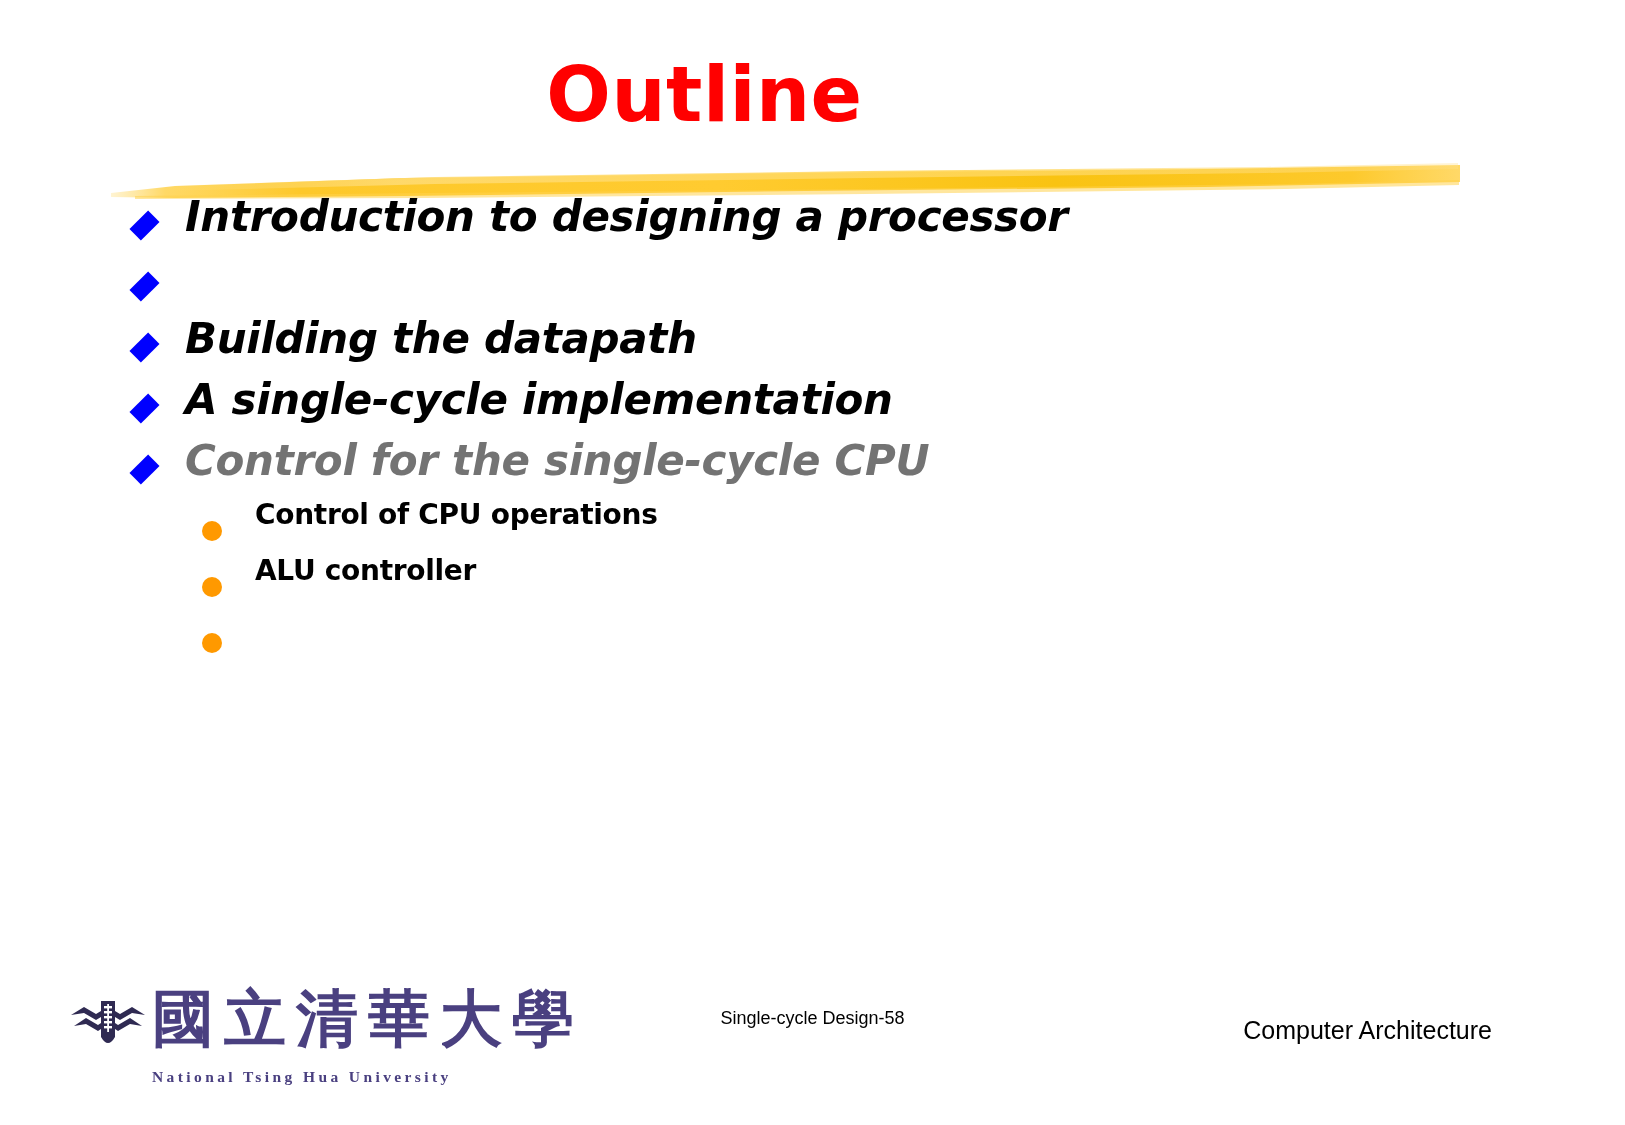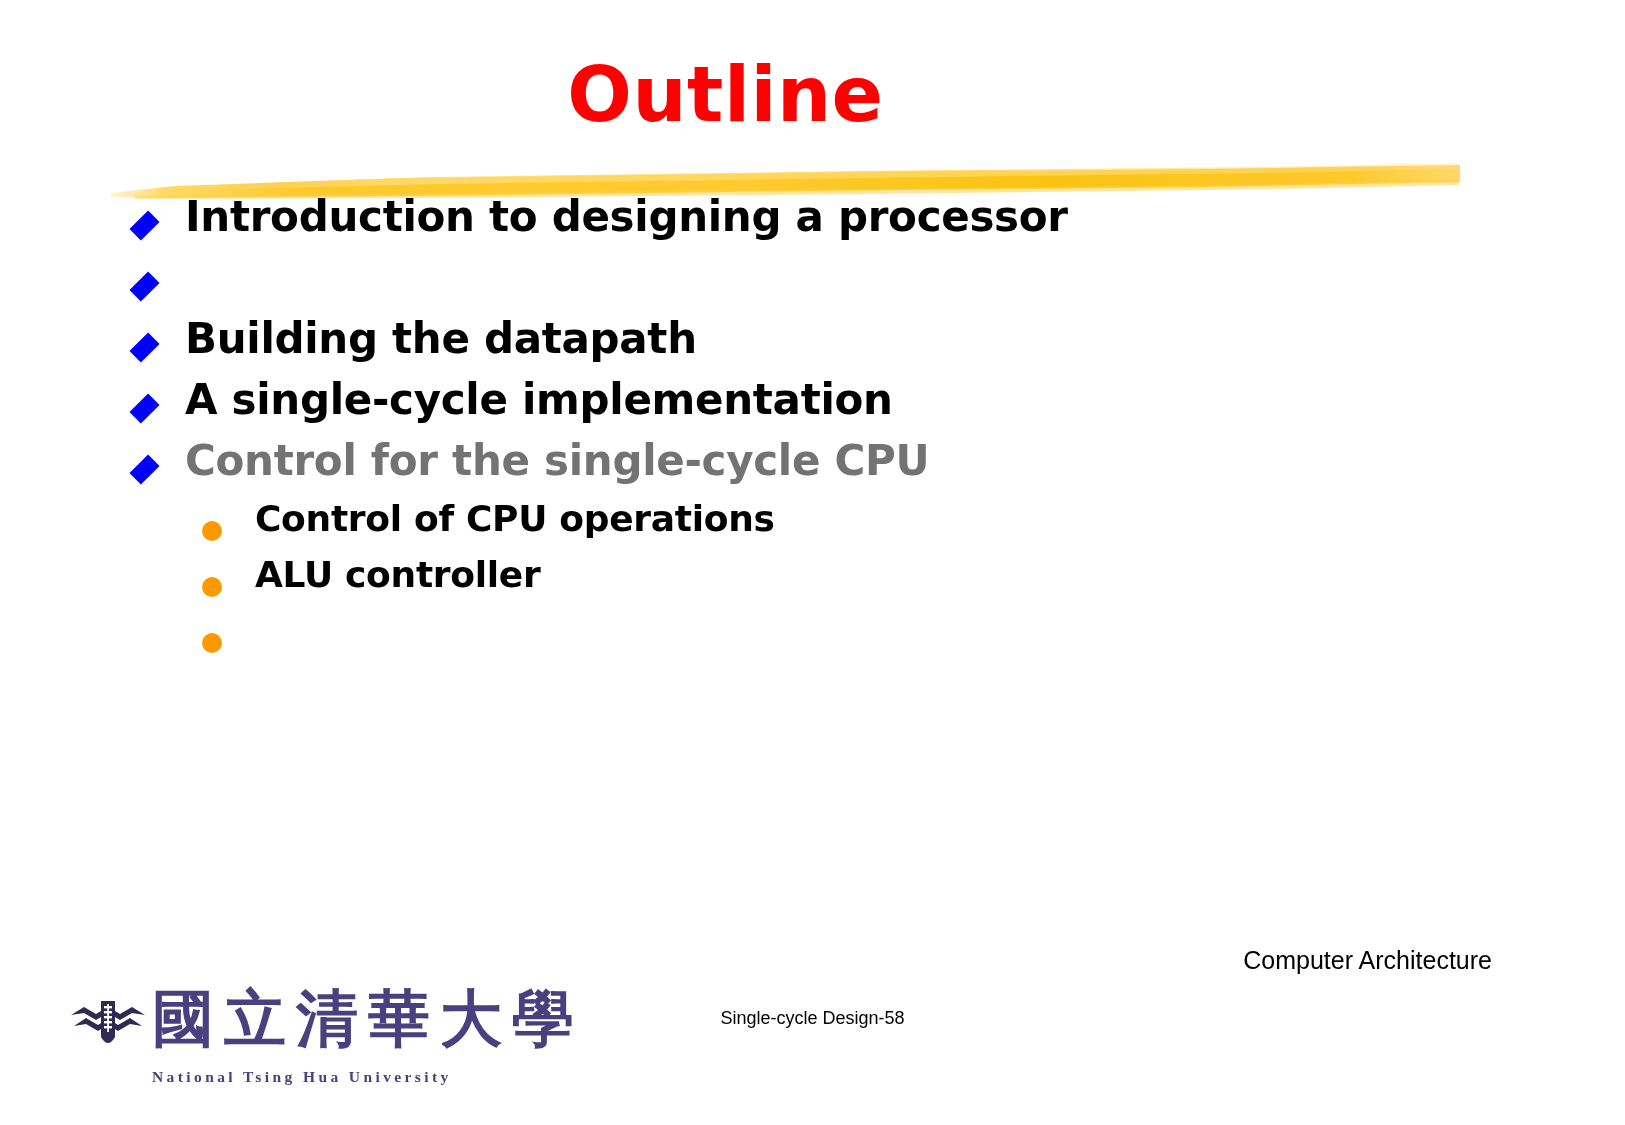--- a/index.html
+++ b/index.html
@@ -23,21 +23,20 @@
     left: 0;
     width: 1409px;
     text-align: center;
     color: #ff0000;
     font-family: "DejaVu Sans", sans-serif;
     font-size: 76px;
     font-weight: bold;
     letter-spacing: 0.5px;
     line-height: 1.0;
     white-space: nowrap;
-    margin-left: 21px;
   }
 
   
   #title-divider {
     position: absolute;
     left: 105px;
     top: 158px;
     width: 1355px;
     height: 42px;
     pointer-events: none;
@@ -101,23 +100,24 @@
   }
 
   .bullet-text {
     font-family: "DejaVu Sans", "Liberation Sans", sans-serif;
     font-weight: bold;
     line-height: 1.0;
   }
   .level-1 .bullet-text {
     font-size: 42px;
     letter-spacing: -0.3px;
+    font-style: italic;
   }
   .level-2 .bullet-text {
-    font-size: 36px;
+    font-size: 28px;
     letter-spacing: -0.3px;
   }
   .color-black  { color: #000000; }
   .color-magenta{ color: #737373; }
 
   
   #footer-logo {
     position: absolute;
     left: 70px;
     top: 983px;
@@ -163,21 +163,21 @@
     width: 1625px;
     text-align: center;
     font-family: "Liberation Sans", sans-serif;
     font-size: 18px;
     color: #000000;
     white-space: nowrap;
   }
   #footer-right {
     position: absolute;
     right: 133px;
-    top: 946px;
+    top: 1016px;
     font-family: "Liberation Sans", sans-serif;
     font-size: 25px;
     color: #000000;
     white-space: nowrap;
   }
 </style>
 </head>
 <body>
 
 <div id="slide-title">Outline</div>

